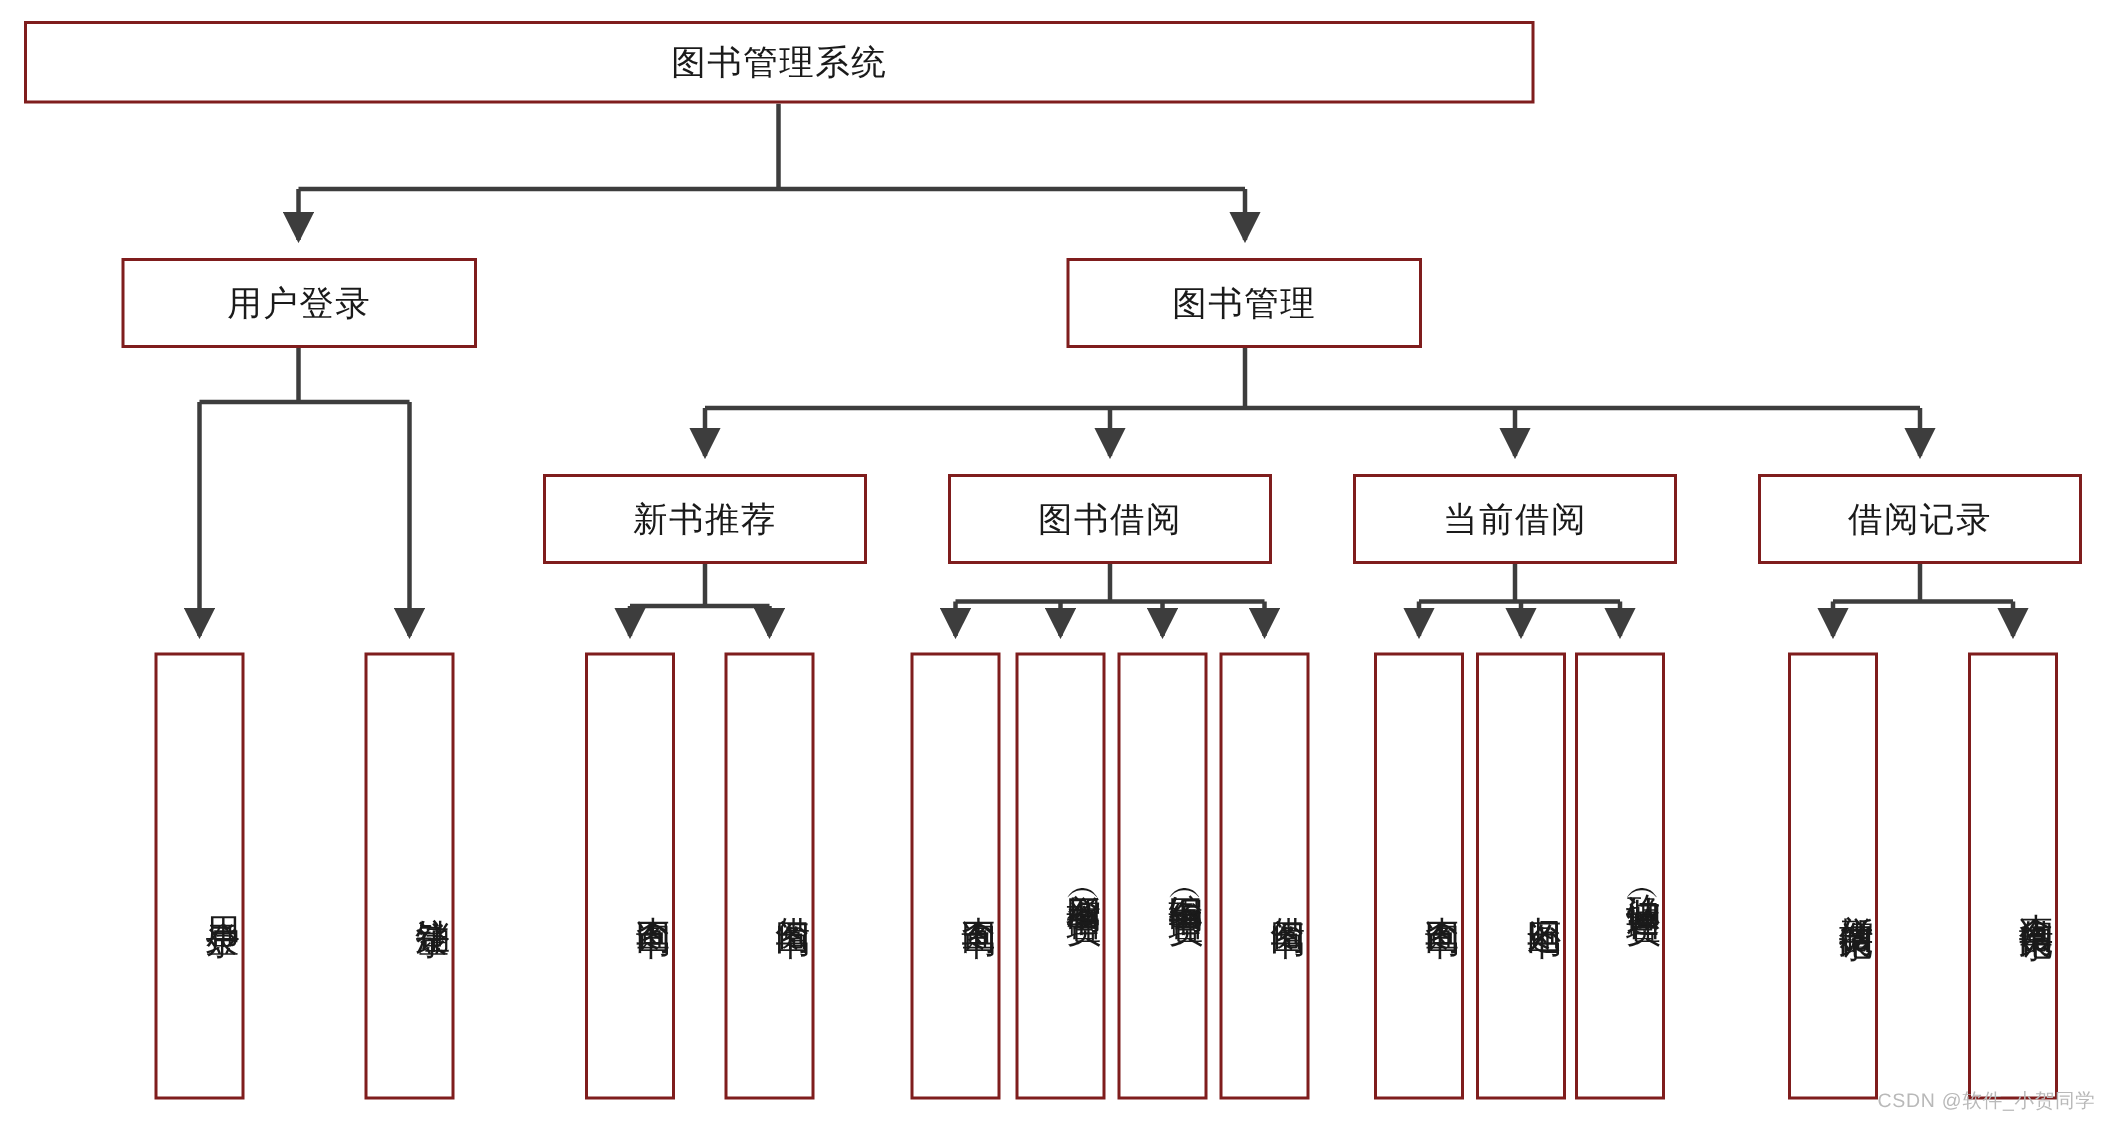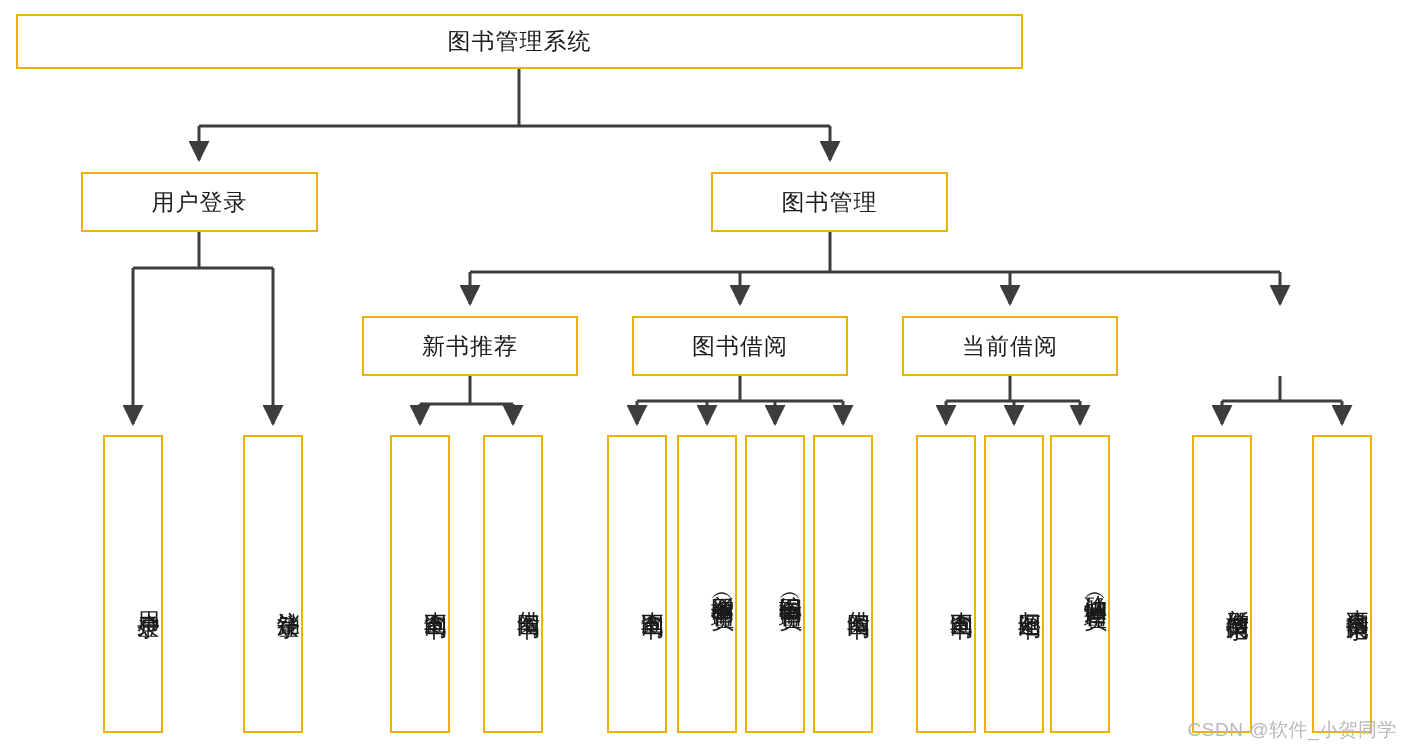--- a/index.html
+++ b/index.html
@@ -13,21 +13,21 @@
   #canvas {
     position: relative;
     width: 1405px;
     height: 747px;
     background: #ffffff;
     overflow: hidden;
   }
   .node {
     position: absolute;
     box-sizing: border-box;
-    border: 2px solid #eab308;
+    border: 2px solid #7f1d1d;
     background: #ffffff;
     display: flex;
     align-items: center;
     justify-content: center;
     color: #1a1a1a;
   }
   .node.h {
     font-size: 23px;
     letter-spacing: 1px;
   }
@@ -56,21 +56,21 @@
     left: 0;
     top: 0;
     width: 1405px;
     height: 747px;
     pointer-events: none;
   }
   .watermark {
     position: absolute;
     right: 8px;
     bottom: 4px;
-    font-size: 19px;
+    font-size: 13px;
     color: #b9b9b9;
     white-space: nowrap;
     letter-spacing: 0.5px;
   }
 </style>
 </head>
 <body>
 
 <div id="canvas">
 
@@ -125,20 +125,21 @@
   </svg>
 
   <div class="node h" style="left:16px; top:14px; width:1007px; height:55px;">图书管理系统</div>
 
   <div class="node h" style="left:81px; top:172px; width:237px; height:60px;">用户登录</div>
   <div class="node h" style="left:362px; top:316px; width:216px; height:60px;">新书推荐</div>
 
   <div class="node h" style="left:711px; top:172px; width:237px; height:60px;">图书管理</div>
   <div class="node h" style="left:902px; top:316px; width:216px; height:60px;">当前借阅</div>
   <div class="node h" style="left:632px; top:316px; width:216px; height:60px;">图书借阅</div>
+  <div class="node h" style="left:1172px; top:316px; width:216px; height:60px;">借阅记录</div>
 
   <div class="node v" style="left:103px; top:435px; width:60px; height:298px;">
     <span class="vtext">用户登录</span>
   </div>
   <div class="node v" style="left:243px; top:435px; width:60px; height:298px;">
     <span class="vtext">注销登录</span>
   </div>
 
   <div class="node v" style="left:390px; top:435px; width:60px; height:298px;">
     <span class="vtext">查询图书</span>

